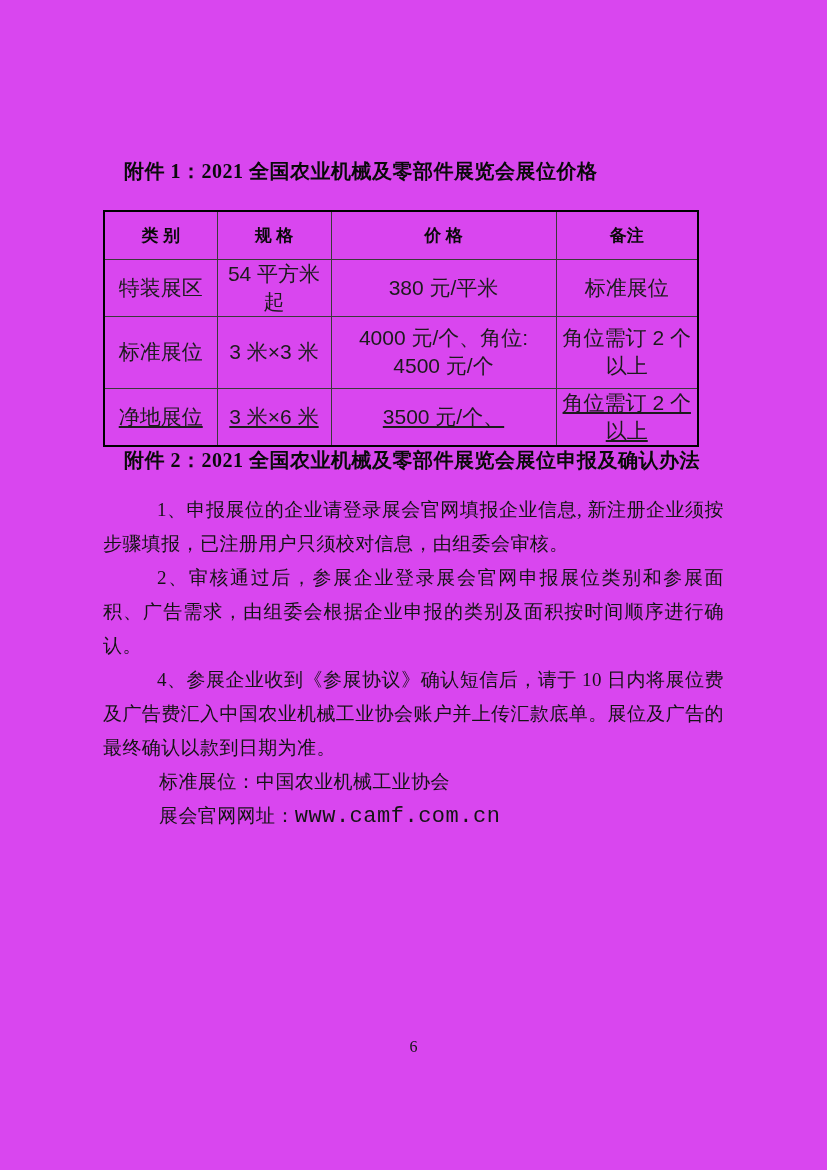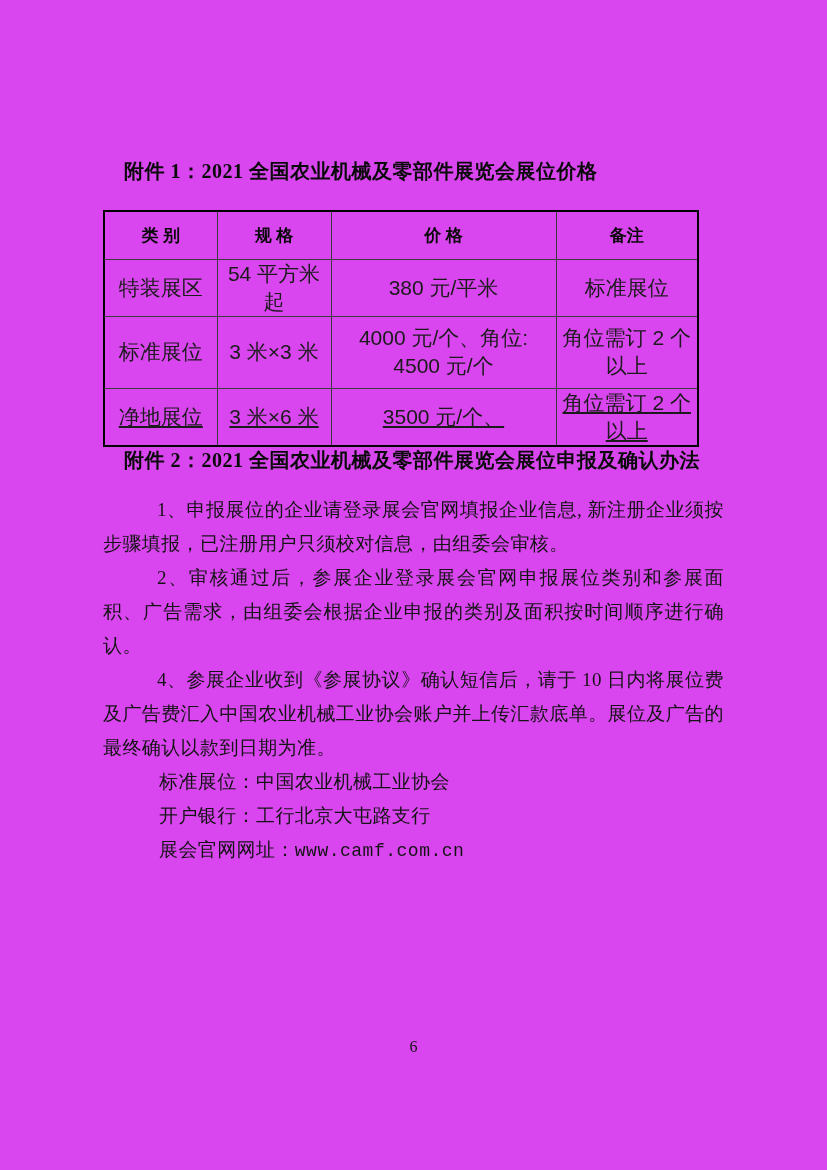--- a/index.html
+++ b/index.html
@@ -67,21 +67,21 @@
   .pay-line {
     font-size: 19px;
     line-height: 34px;
     letter-spacing: 0.4px;
     padding-left: 56px;
     word-spacing: 5px;
     color: #141414;
   }
   .url-text {
     font-family: "Liberation Mono", "DejaVu Sans Mono", monospace;
-    font-size: 18px;
+    font-size: 22px;
     letter-spacing: 0.5px;
   }
   .page-number {
     position: absolute;
     left: 0;
     right: 0;
     top: 1038px;
     text-align: center;
     font-size: 16px;
     color: #141414;
@@ -136,22 +136,19 @@
 
     <div class="body-block">
       <p class="body-para">1、申报展位的企业请登录展会官网填报企业信息, 新注册企业须按步骤填报，已注册用户只须校对信息，由组委会审核。</p>
       <p class="body-para">2、审核通过后，参展企业登录展会官网申报展位类别和参展面积、广告需求，由组委会根据企业申报的类别及面积按时间顺序进行确认。</p>
       <p class="body-para">4、参展企业收到《参展协议》确认短信后，请于 10 日内将展位费及广告费汇入中国农业机械工业协会账户并上传汇款底单。展位及广告的最终确认以款到日期为准。</p>
 
       <p class="pay-line">
         <span>标准展位：</span><span>中国农业机械工业协会</span>
       </p>
       <p class="pay-line">
-        <span>开户银行：</span><span>工行北京大屯路支行</span>
-      </p>
-      <p class="pay-line">
         <span>展会官网网址：</span><span class="url-text">www.camf.com.cn</span>
       </p>
     </div>
   </div>
 
   <div class="page-number">6</div>
 </div>
 
 </body></html>

